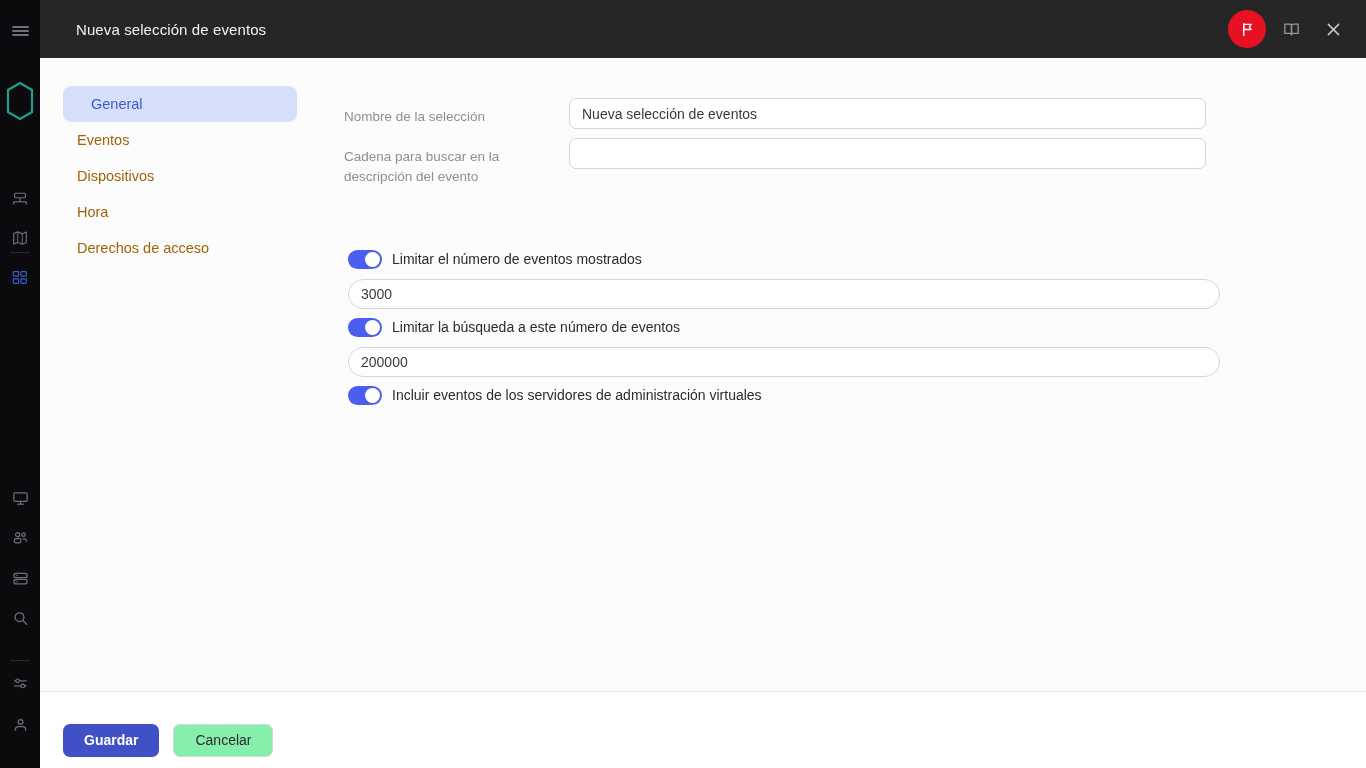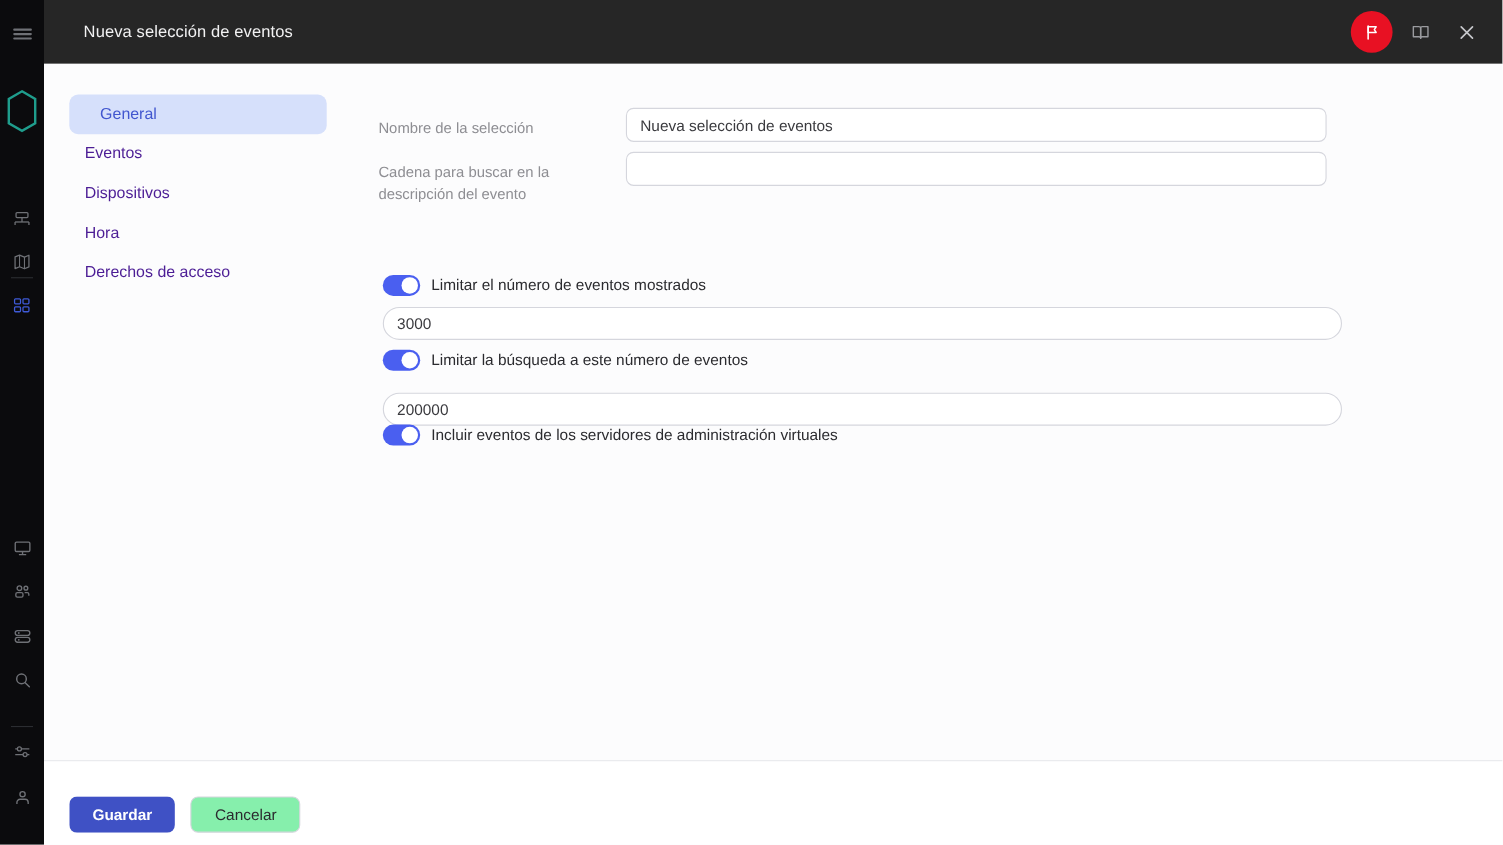--- a/index.html
+++ b/index.html
@@ -119,21 +119,21 @@
     left: 23px; top: 28px;
     width: 234px;
   }
   .nav-item {
     height: 36px;
     display: flex;
     align-items: center;
     padding: 0 14px;
     border-radius: 8px;
     font-size: 14.5px;
-    color: #4c1d95;
+    color: #a16207;
     cursor: pointer;
     margin-bottom: 0px;
   }
   .nav-item + .nav-item { margin-top: 0px; }
   .nav-item.active {
     background: #d6e0fb;
     color: #4257cf;
     padding-left: 28px;
   }
 
@@ -424,21 +424,21 @@
 
         <input class="wide-input" style="top: 221px;" type="text" value="3000">
 
         <div class="toggle-row" style="top:260px;">
           <div class="toggle">
             <div class="knob"></div>
           </div>
           <div class="toggle-label">Limitar la búsqueda a este número de eventos</div>
         </div>
 
-        <input class="wide-input" style="top: 299px;" type="text" value="200000">
+        <input class="wide-input" style="top: 289px;" type="text" value="200000">
 
         <div class="toggle-row" style="top:328px;">
           <div class="toggle">
             <div class="knob"></div>
           </div>
           <div class="toggle-label">Incluir eventos de los servidores de administración virtuales</div>
         </div>
 
       </div>
     </div>

